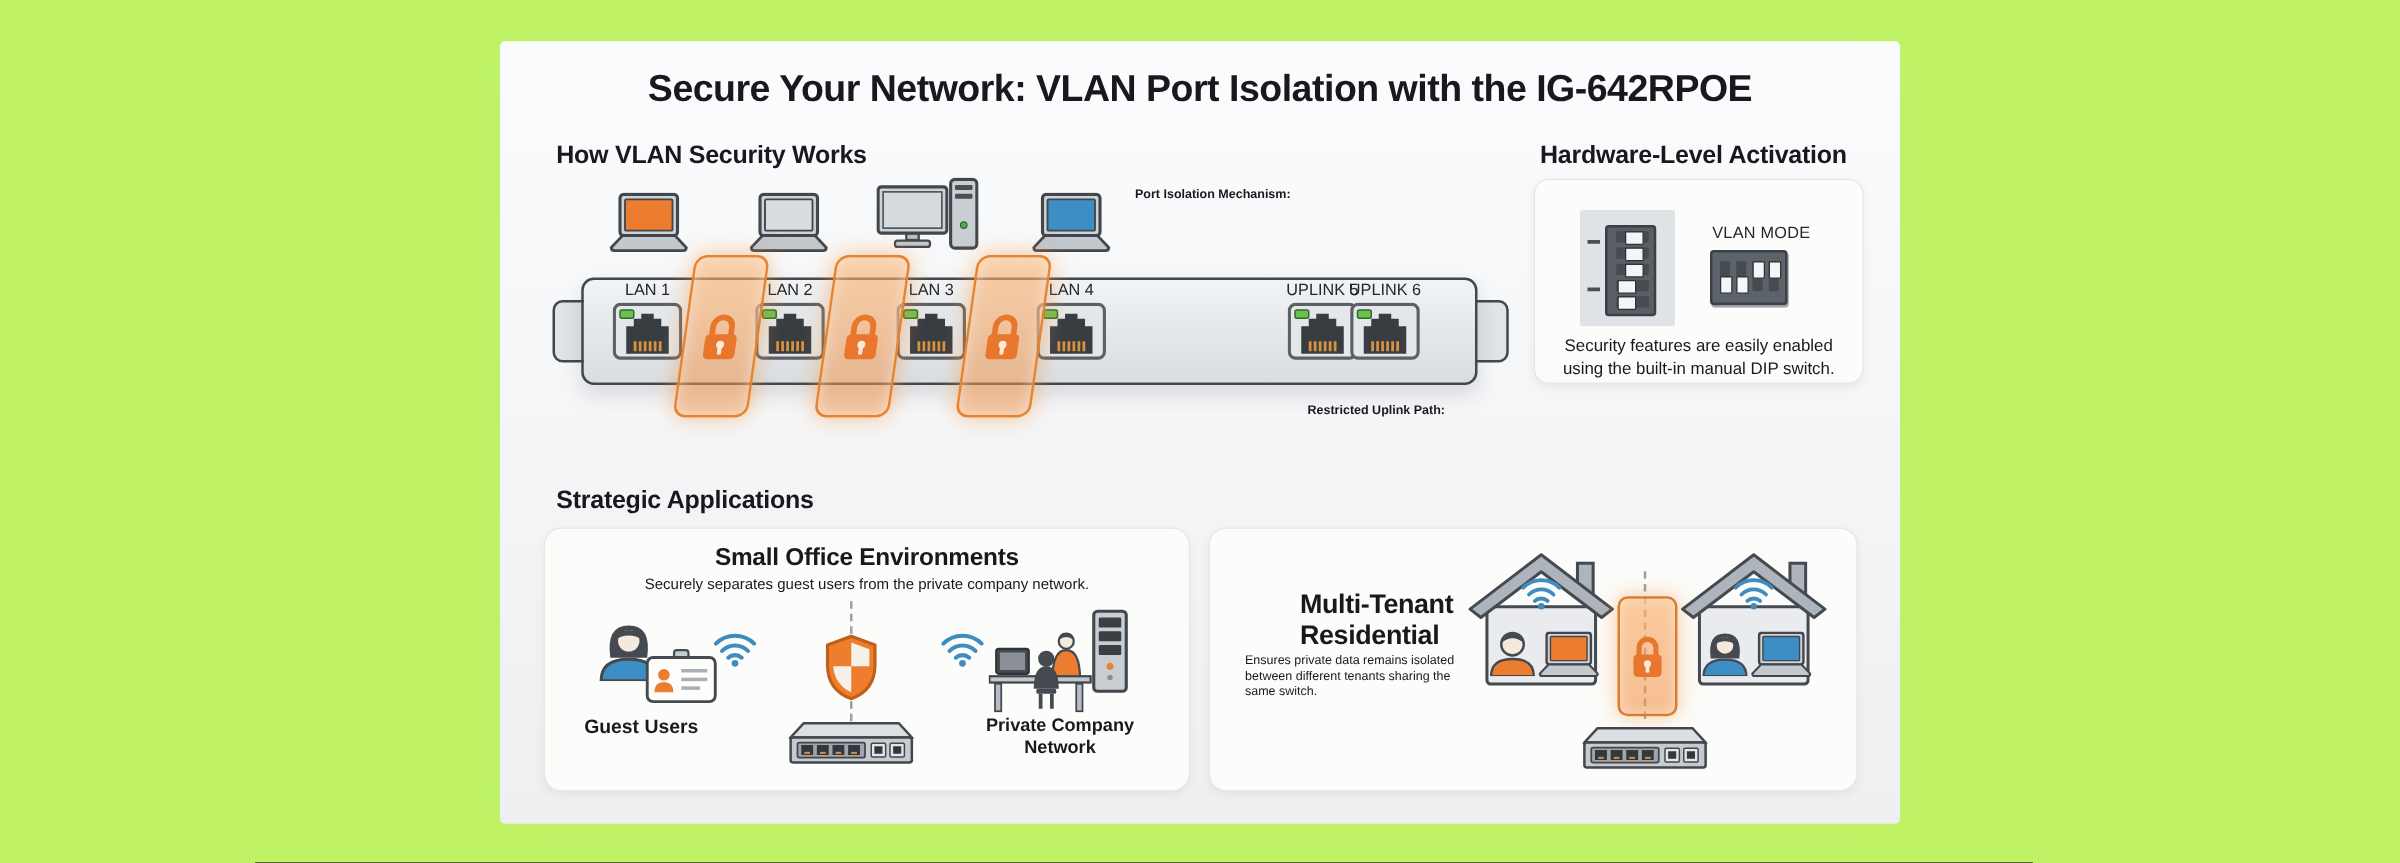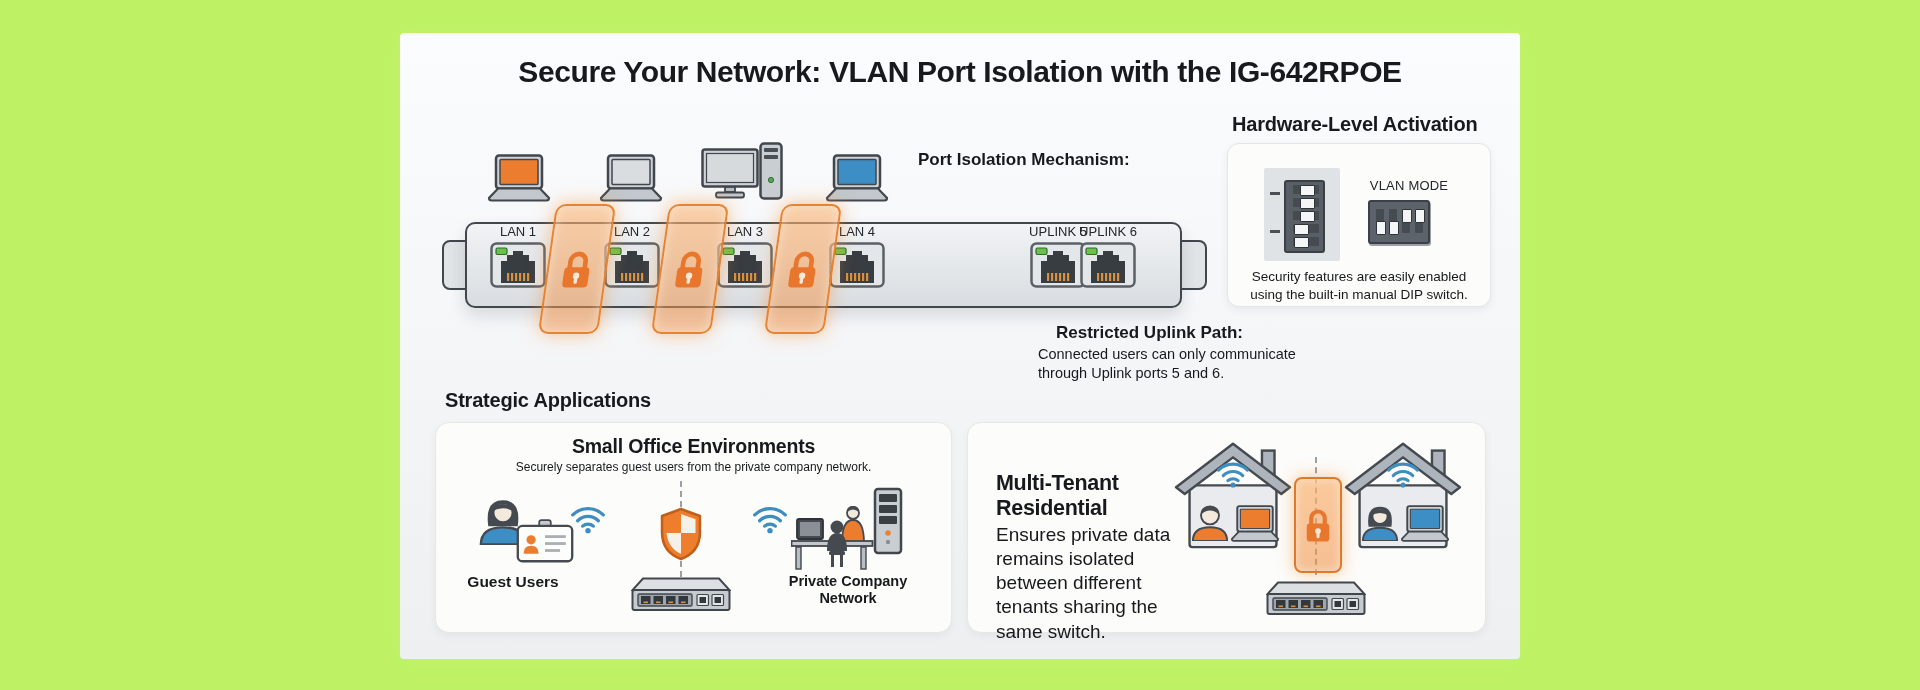--- a/index.html
+++ b/index.html
@@ -18,21 +18,21 @@
            background:linear-gradient(180deg,#f1f3f5,#d9dde1);border:2.5px solid #42474d;
            box-shadow:0 8px 16px rgba(40,50,60,.14);}
   .port{position:absolute;top:191px;width:64px;text-align:center;}
   .port-label{font-size:13px;color:#23262a;margin-bottom:3px;}
   .port svg{display:block;margin:0 auto;}
   .divider{position:absolute;top:171px;width:56px;height:126px;border-radius:10px;
            background:linear-gradient(180deg,rgba(249,180,116,.62),rgba(240,140,62,.5));
            border:2.5px solid #e8832f;transform:skewX(-8deg);
            box-shadow:0 0 18px rgba(245,150,60,.55), inset 0 0 12px rgba(255,255,255,.45);
            display:flex;align-items:center;justify-content:center;}
-  .tb-title{font-size:17px;font-weight:bold;margin:0 0 2px 18px;}
+  .tb-title{font-size:10px;font-weight:bold;margin:0 0 2px 8px;}
   .tb-body{font-size:14.5px;line-height:1.3;margin:0;}
   
   .hw-panel{position:absolute;left:827px;top:110px;width:262px;height:162px;border-radius:12px;
             background:#fcfcfa;border:1px solid #e4e5e7;box-shadow:0 3px 8px rgba(0,0,0,.06);}
   .hw-photo{position:absolute;left:36px;top:24px;width:76px;height:93px;background:#dfe3e6;border-radius:2px;}
   .vdip{position:absolute;left:20px;top:12px;width:37px;height:69px;background:#585f66;
         border:2px solid #3a4046;border-radius:3px;}
   .vdip .knobrow{position:relative;height:11px;margin:2px 4px;}
   .vdip .knob{position:absolute;top:1px;width:13px;height:9px;background:#f4f5f6;border:1px solid #2e3338;border-radius:1px;}
   .vdip .slot{position:absolute;top:1px;width:26px;height:9px;background:#454b51;border-radius:1px;}
@@ -46,22 +46,22 @@
   
   .app-card{position:absolute;top:389px;height:209px;background:#fcfcfa;border:1px solid #e7e7e4;
             border-radius:14px;box-shadow:0 3px 8px rgba(0,0,0,.05);}
   .app-title{position:absolute;width:100%;text-align:center;top:12px;font-size:19.5px;font-weight:bold;letter-spacing:-.2px;}
   .app-sub{position:absolute;width:100%;text-align:center;top:37px;font-size:12px;}
   .dashed{position:absolute;width:0;border-left:2px dashed #9aa0a6;}
   .icon-label{position:absolute;text-align:center;font-weight:bold;}
   .lockpanel{position:absolute;border-radius:8px;background:linear-gradient(180deg,rgba(249,180,116,.7),rgba(240,140,62,.55));
              border:2.5px solid #df7a28;box-shadow:0 0 16px rgba(245,150,60,.5), inset 0 0 10px rgba(255,255,255,.5);
              display:flex;align-items:center;justify-content:center;}
-  .mt-title{position:absolute;font-size:21.5px;font-weight:bold;line-height:1.16;letter-spacing:-.3px;}
-  .mt-body{position:absolute;font-size:19px;line-height:1.27;}
+  .mt-title{position:absolute;font-size:21.5px;font-weight:bold;line-height:1.16;letter-spacing:-.3px;margin-left:44px;}
+  .mt-body{position:absolute;font-size:10px;line-height:1.27;}
   .house-wrap{position:absolute;width:120px;height:113px;}
   .house-wrap > svg.house-shell{position:absolute;left:0;top:0;}
 </style>
 </head>
 <body>
 
 <svg width="0" height="0" style="position:absolute" aria-hidden="true">
   <defs>
     <symbol id="rj45" viewBox="0 0 56 46">
       <rect x="1.5" y="1.5" width="53" height="43" rx="5" fill="#e4e7ea" stroke="#5a6066" stroke-width="2.5"></rect>
@@ -178,20 +178,21 @@
       <rect x="49" y="68" width="3" height="12" fill="#454a50"></rect>
     </symbol>
   </defs>
 </svg>
 
 <div class="canvas">
   <div class="card">
 
     <div class="title">Secure Your Network: VLAN Port Isolation with the IG-642RPOE</div>
 
+    <div class="h2" style="left:45px;top:80px;">How VLAN Security Works</div>
 
     <svg class="abs" style="left:87px;top:121px;color:#ed7d2e;" width="64" height="48">
         <use href="#laptop"></use>
       </svg>
     <svg class="abs" style="left:199px;top:121px;color:#d9dde0;" width="64" height="48">
         <use href="#laptop"></use>
       </svg>
     <svg class="abs" style="left:301px;top:115px;" width="58" height="52">
         <use href="#monitor"></use>
       </svg>
@@ -257,21 +258,20 @@
       <svg width="34" height="42" style="color:#e8762c;">
           <use href="#lock"></use>
         </svg>
     </div>
 
     <div class="abs" style="left:500px;top:117px;width:302px;">
       <p class="tb-title">Port Isolation Mechanism:</p>
     </div>
     <div class="abs" style="left:638px;top:290px;width:268px;">
       <p class="tb-title">Restricted Uplink Path:</p>
-      <p class="tb-body">Connected users can only communicate through Uplink ports 5 and 6.</p>
     </div>
 
     <div class="h2" style="left:832px;top:80px;">Hardware-Level Activation</div>
     <div class="hw-panel">
       <div class="hw-photo">
         <div class="tick" style="top:24px;"></div>
         <div class="tick" style="top:62px;"></div>
         <div class="vdip">
           <div class="knobrow">
               <div class="slot" style="left:3px;"></div>

